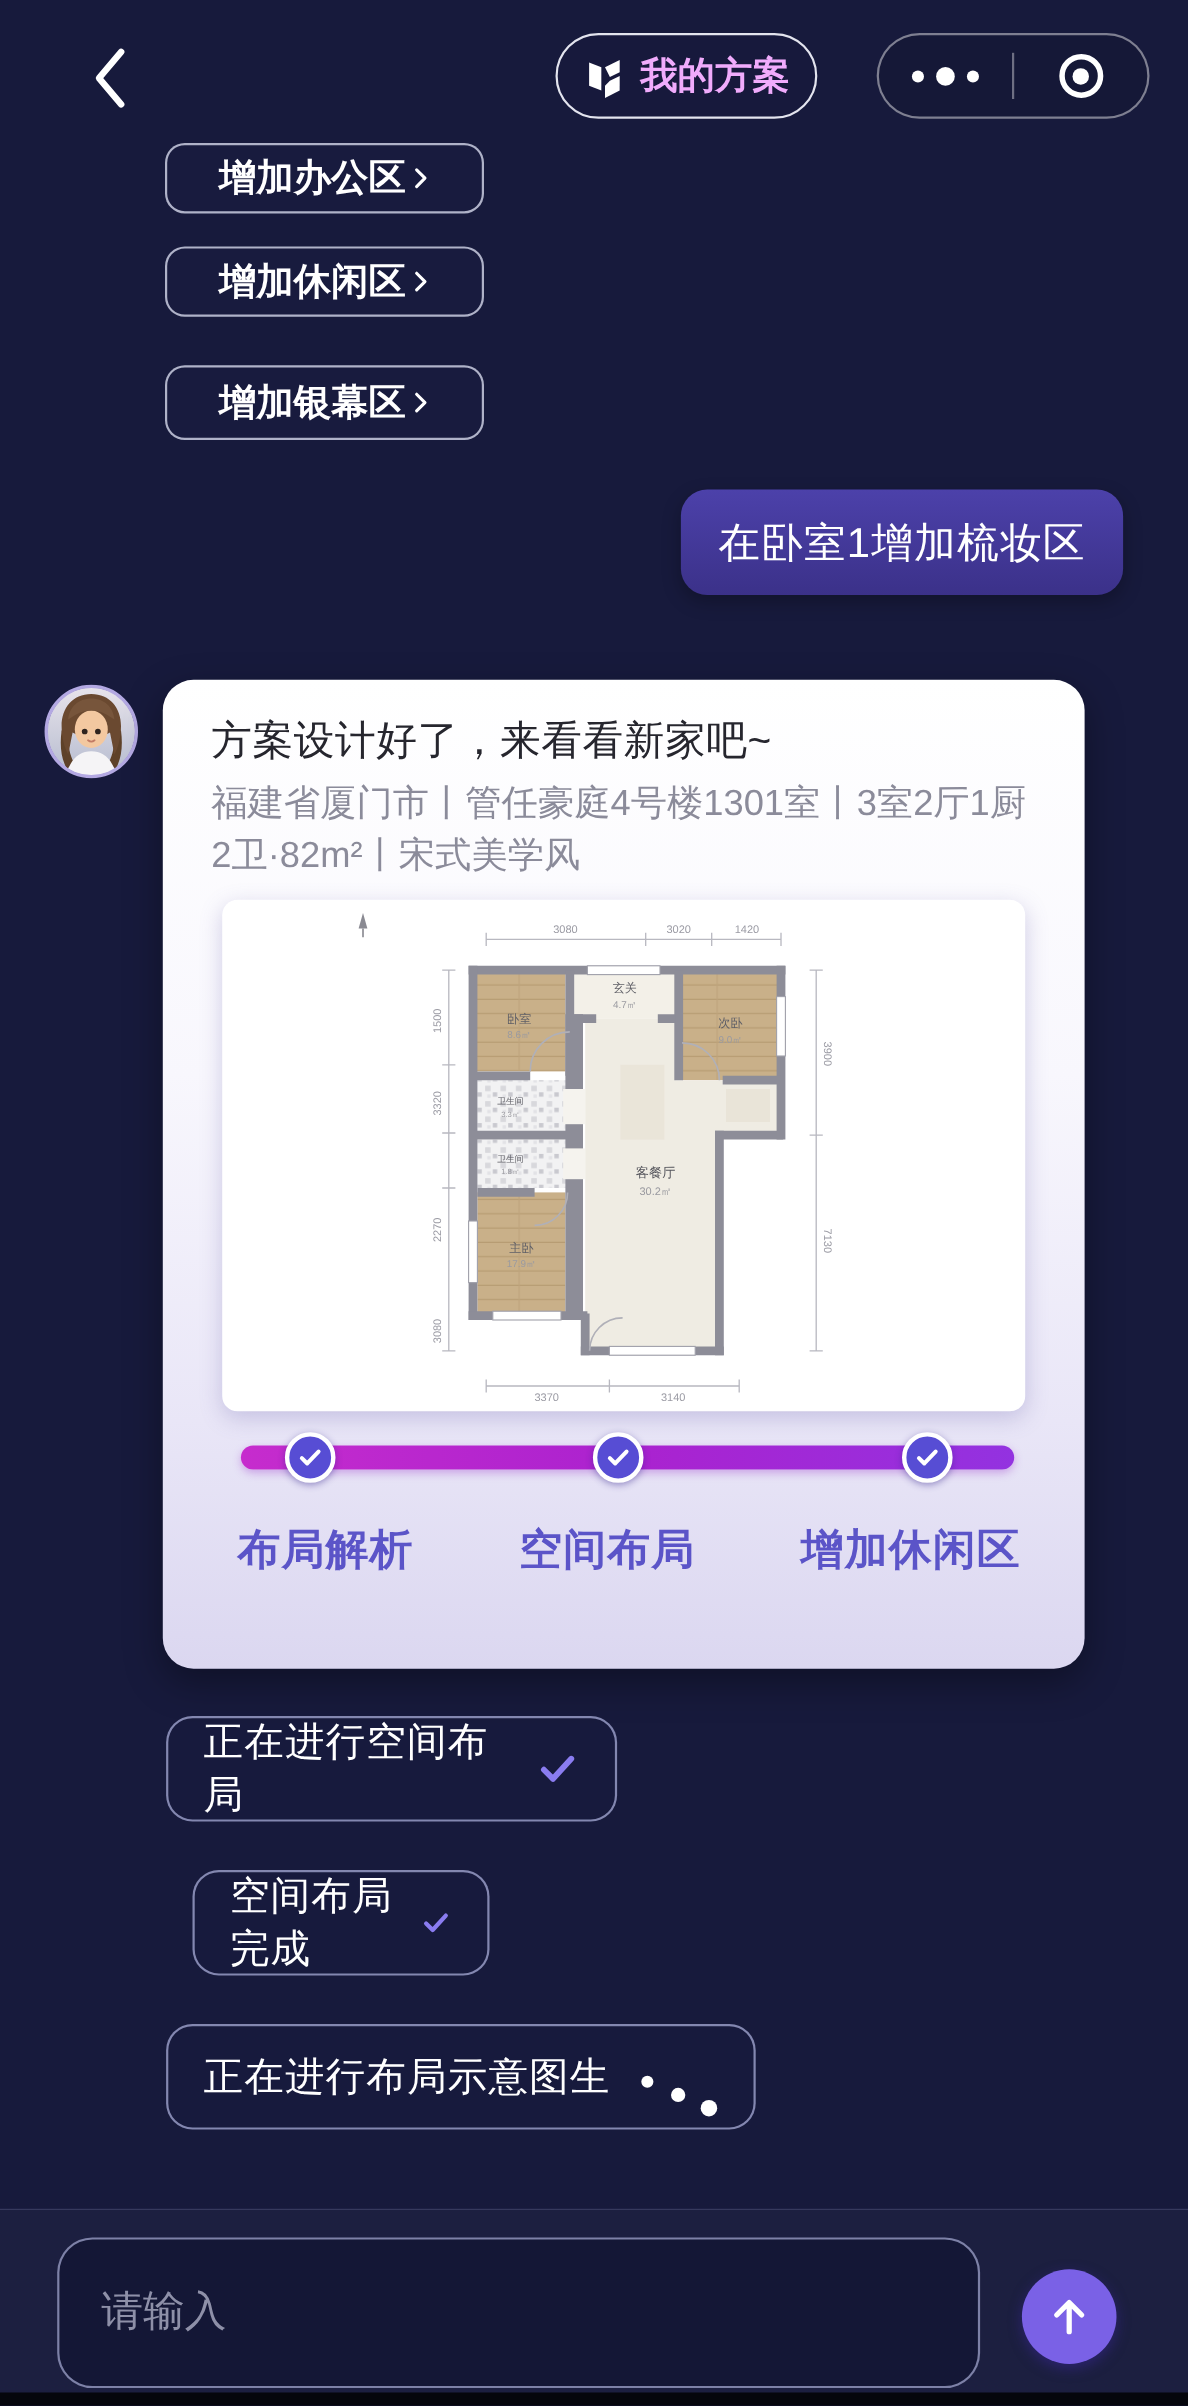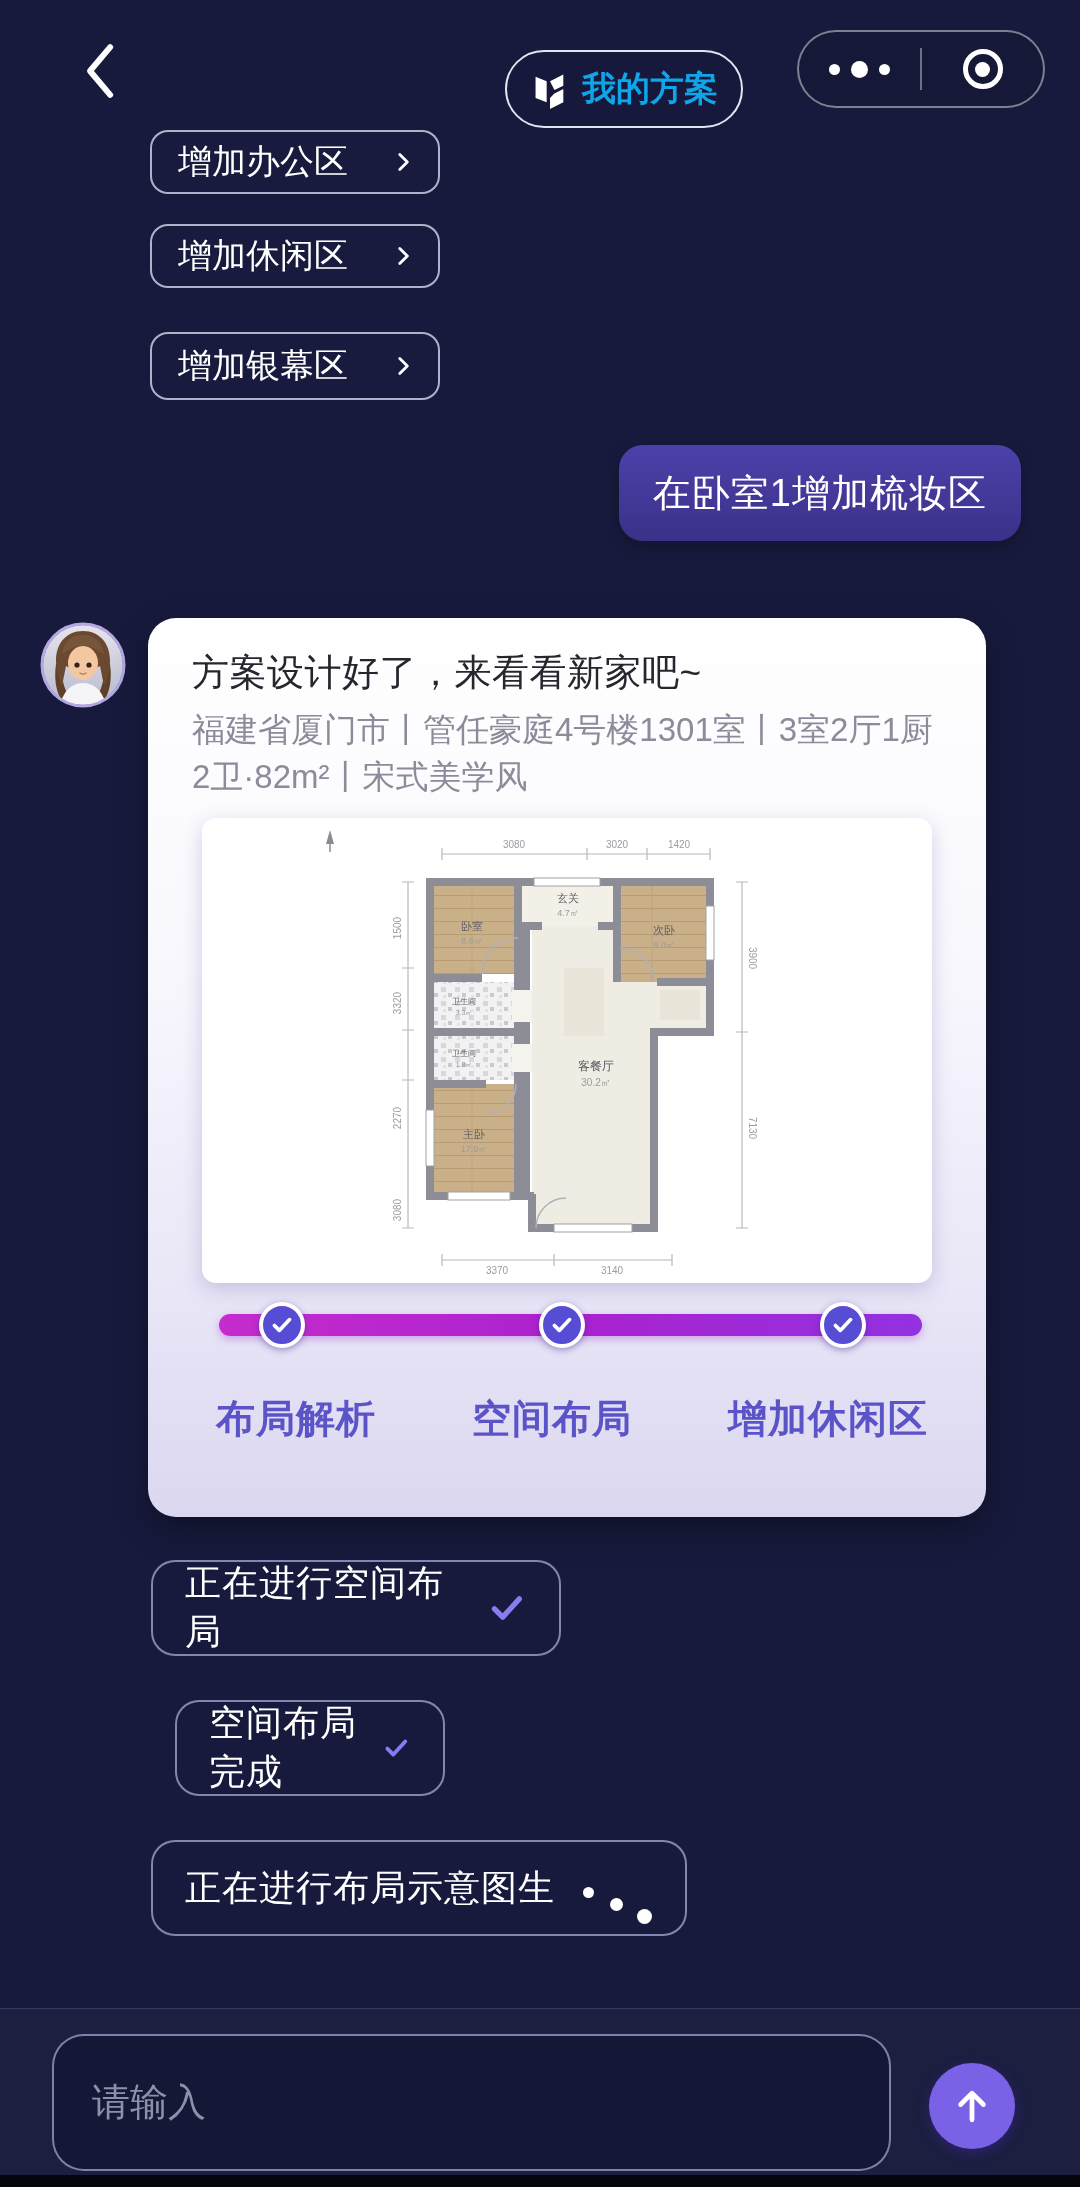--- a/index.html
+++ b/index.html
@@ -9,41 +9,41 @@
     background:#171a3c;
     font-family:"Liberation Sans","DejaVu Sans",sans-serif;
     color:#fff;
   }
   
   .back-btn{position:absolute;left:66px;top:36px;width:70px;height:70px;background:none;border:none;padding:0;cursor:pointer;display:flex;align-items:center;justify-content:center;}
   .plan-btn{
     position:absolute;left:505px;top:30px;width:238px;height:78px;
     border:2.5px solid #e3e4ee;border-radius:39px;background:rgba(23,26,60,.35);
     display:flex;align-items:center;justify-content:center;gap:12px;
-    color:#0ea5e9;font-size:34px;font-weight:600;cursor:pointer;margin-top:20px;
+    color:#f0abfc;font-size:34px;font-weight:600;cursor:pointer;
   }
   .capsule{
     position:absolute;left:797px;top:30px;width:248px;height:78px;
     border:2px solid rgba(255,255,255,.45);border-radius:39px;background:rgba(20,22,48,.45);
     display:flex;align-items:center;
   }
   .caps-half{flex:1;height:100%;display:flex;align-items:center;justify-content:center;background:none;border:none;cursor:pointer;padding:0;}
   .caps-div{width:2px;height:42px;background:rgba(255,255,255,.38);}
   .dots{display:flex;align-items:center;gap:11px;}
   .dots i{display:block;border-radius:50%;background:#fff;}
   .dots .d-sm{width:11px;height:11px;}
   .dots .d-lg{width:17px;height:17px;}
   .rec-ring{width:40px;height:40px;border:5px solid #fff;border-radius:50%;display:flex;align-items:center;justify-content:center;}
   .rec-core{width:15px;height:15px;border-radius:50%;background:#fff;}
   
   .sug{
     position:absolute;left:150px;width:290px;height:64px;
     border:2px solid rgba(214,217,236,.8);border-radius:18px;background:rgba(26,29,64,.45);
-    display:flex;align-items:center;justify-content:space-between;
-    padding:0 22px 0 26px;color:#fff;font-size:34px;font-weight:400;cursor:pointer;
+    display:flex;align-items:center;justify-content:center;
+    padding:0 22px 0 26px;color:#fff;font-size:34px;font-weight:700;cursor:pointer;
   }
   .sug-1{top:130px;} .sug-2{top:224px;} .sug-3{top:332px;height:68px;}
   
   .bubble{
     position:absolute;right:59px;top:445px;height:96px;
     background:linear-gradient(180deg,#4c41aa 0%,#3b3189 100%);
     border-radius:24px;display:flex;align-items:center;padding:0 34px;
     font-size:38px;color:#fff;letter-spacing:1px;
     box-shadow:0 6px 16px rgba(0,0,0,.25);
   }
@@ -67,21 +67,21 @@
     background:linear-gradient(90deg,#c62ccd 0%,#ab22cf 50%,#9332e0 100%);
     box-shadow:0 3px 8px rgba(150,40,200,.35);
   }
   .node{
     position:absolute;top:684px;width:46px;height:46px;border-radius:50%;
     background:#574dd4;border:4px solid #fff;display:flex;align-items:center;justify-content:center;
     box-shadow:0 2px 7px rgba(50,35,140,.45);
   }
   .node-1{left:111px;} .node-2{left:391px;} .node-3{left:672px;}
   .steps{position:absolute;left:68px;top:764px;width:712px;display:flex;justify-content:space-between;}
-  .step-lbl{font-size:39px;font-weight:bold;color:#5b54c8;letter-spacing:1px;margin-top:10px;}
+  .step-lbl{font-size:39px;font-weight:bold;color:#5b54c8;letter-spacing:1px;}
   
   .stat{
     position:absolute;left:151px;height:96px;
     border:2px solid rgba(150,155,198,.85);border-radius:24px;background:rgba(24,27,62,.4);
     display:flex;align-items:center;gap:22px;padding:0 32px;font-size:36px;color:#fff;letter-spacing:1px;
   }
   .stat-1{top:1560px;width:410px;} .stat-2{top:1700px;width:270px;margin-left:24px;} .stat-3{top:1840px;width:536px;}
   .ldots{display:flex;align-items:flex-start;margin-left:6px;}
   .ldots i{display:block;border-radius:50%;background:#fff;}
   .ld1{width:11px;height:11px;transform:translateY(6px);}

